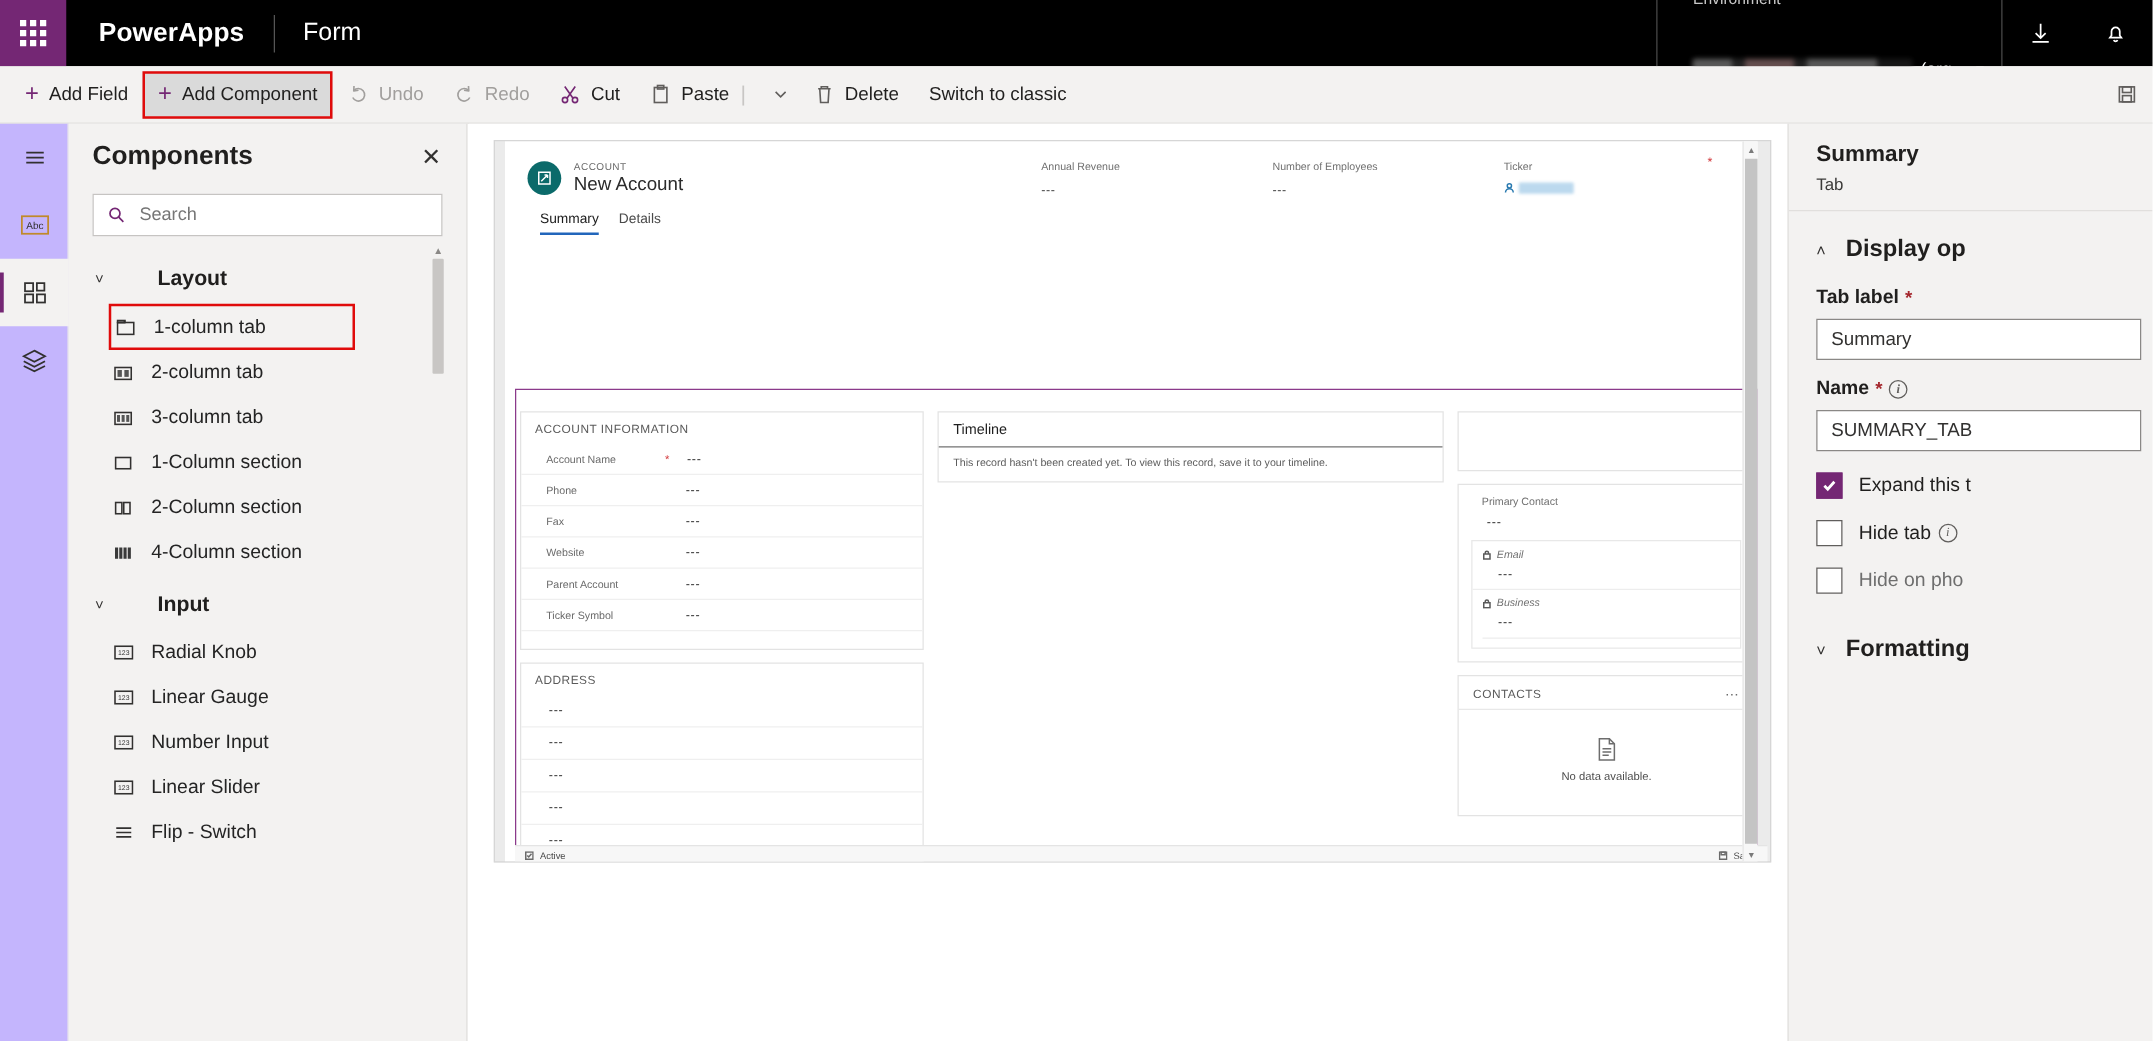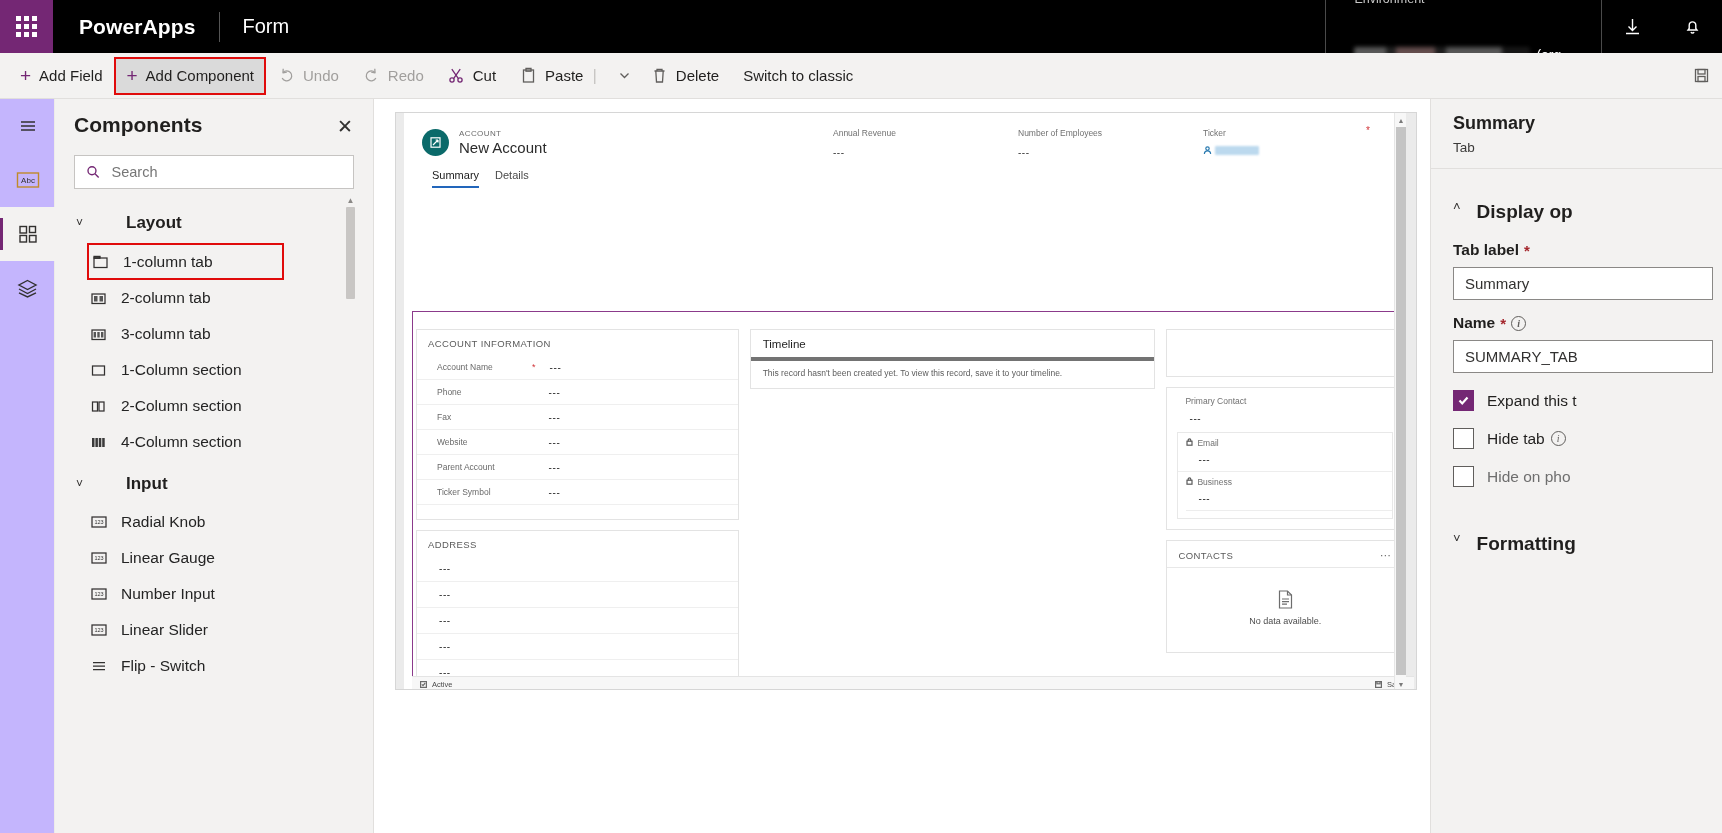--- a/index.html
+++ b/index.html
@@ -262,23 +262,23 @@
   }
   .frow:last-child { border-bottom: 1px solid #efefef; }
   .flabel { font-size: 8.5px; color:#6a6a6a; width: 95px; }
   .freq { color:#d13438; font-size: 9px; margin-right: 14px; }
   .fval { font-size: 10px; color:#2b2b2b; letter-spacing:.6px; }
   .addrrow {
     height: 26px; border-bottom: 1px solid #efefef;
     display:flex; align-items:center; padding-left: 22px;
     font-size: 10px; color:#2b2b2b; letter-spacing:.6px;
   }
-  .tlnote { font-size: 8.5px; color:#5c5c5c; padding: 7px 12px 10px 12px; border-top: 4px solid #737373; }
-
-  .lockrow { display:flex; align-items:flex-start; gap:4px; }
+  .tlnote { font-size: 8.5px; color:#5c5c5c; padding: 7px 12px 10px 12px; border-top: 1px solid #737373; }
+
+  .lockrow { display:flex; align-items:flex-end; gap:4px;font-style:italic; }
   .lockrow svg { stroke:#5a5a5a; fill:none; stroke-width:1.2; }
 
   .contactshead {
     display:flex; align-items:center; justify-content:space-between;
     padding: 8px 11px 5px 11px; border-bottom: 1px solid #e8e8e8;
   }
   .dots { color:#6a6a6a; font-size: 11px; letter-spacing:1px; cursor:pointer; }
   .nodata {
     display:flex; flex-direction:column; align-items:center; gap:7px;
     padding: 22px 0 26px 0;
@@ -315,21 +315,21 @@
     overflow: hidden;
   }
   .props-head { padding: 14px 22px 13px 22px; border-bottom: 1px solid #e1dfdd; }
   .props-title { font-size: 18px; font-weight: 600; color:#201f1e; }
   .props-sub { font-size: 13.5px; color:#3b3a39; margin-top: 6px; }
   .sect-head {
     display:flex; align-items:center; gap: 16px;
     padding: 20px 22px 4px 22px; cursor:pointer;
   }
   .sect-caret { color:#323130; font-size: 13px; }
-  .sect-title { font-size: 19px; font-weight: 600; color:#201f1e; white-space:nowrap;margin-top:12px; }
+  .sect-title { font-size: 19px; font-weight: 600; color:#201f1e; white-space:nowrap; }
   .fld { padding: 14px 0 0 22px; }
   .fld-label {
     font-size: 15.5px; font-weight: 600; color:#201f1e;
     display:flex; align-items:center; gap:5px; white-space:nowrap;
   }
   .star { color:#a4262c; font-size: 15px; }
   .infoi {
     width: 15px; height: 15px; border-radius:50%;
     border:1px solid #605e5c; color:#605e5c;
     font-size: 10px; display:flex; align-items:center; justify-content:center;

